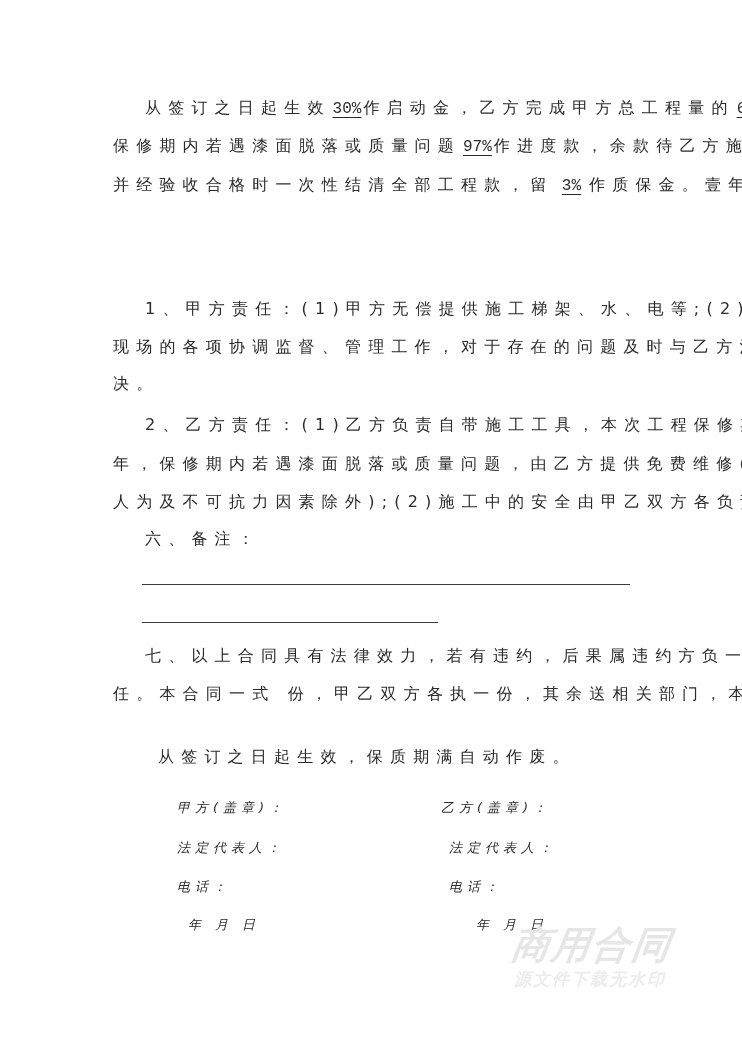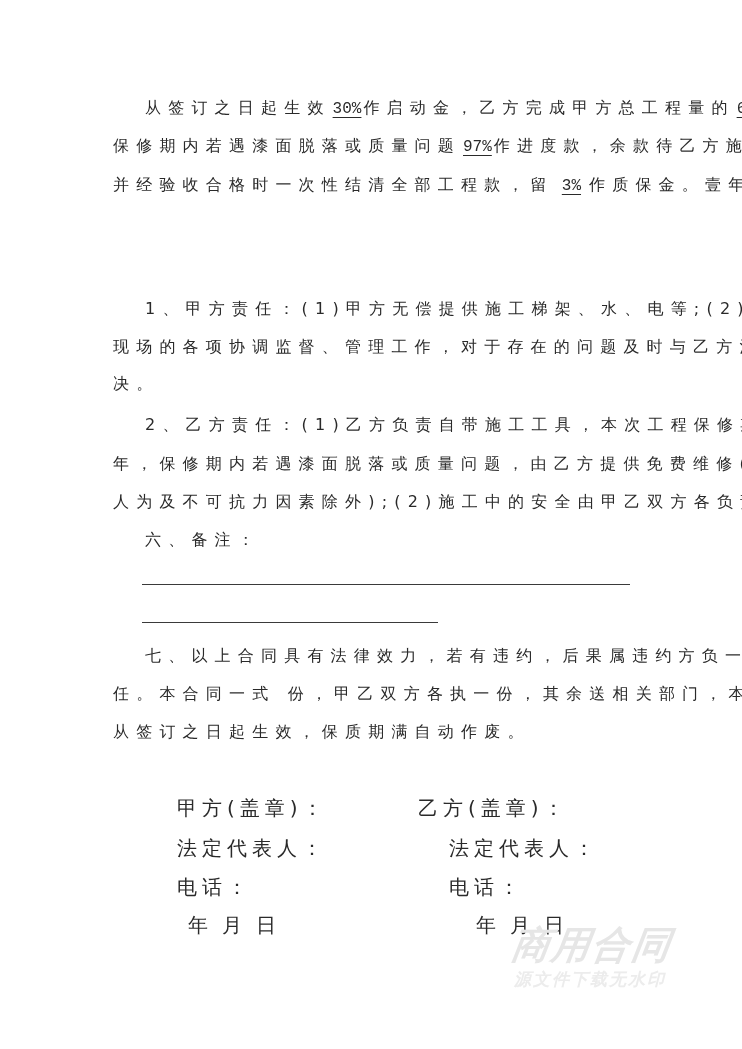--- a/index.html
+++ b/index.html
@@ -11,21 +11,21 @@
     .page { position: absolute; left: 0; top: 0; width: 742px; height: 1049px; }
     .line {
       position: absolute; left: 113px; width: 520px;
       font-size: 16px; letter-spacing: 7.2px; white-space: nowrap;
       line-height: 22px;
     }
     .line.indent { left: 145px; }
     .u { text-decoration: underline; text-underline-offset: 4px; letter-spacing: 0; padding: 0 2px; font-family: Liberation Mono, monospace; }
     .u.wide { padding: 0 8px; }
     .rule { position: absolute; height: 0; border-top: 1.6px solid #3a3a3a; }
-    .sig { position: absolute; font-size: 20px; letter-spacing: 5px; white-space: nowrap; line-height: 22px; }
+    .sig { position: absolute; font-size: 13px; letter-spacing: 5px; white-space: nowrap; line-height: 22px; font-style: italic; }
     .sig.date { letter-spacing: 0; word-spacing: 0; }
     .sig.date span { display: inline-block; margin-right: 14px; }
     .wm1 {
       position: absolute; left: 512px; top: 920px;
       font-size: 38px; font-weight: bold; font-style: italic;
       color: #e6e6e6; letter-spacing: 2px; white-space: nowrap;
       transform: skewX(-8deg);
     }
     .wm2 {
       position: absolute; left: 514px; top: 968px;
@@ -49,36 +49,36 @@
   </div>
 
   <div class="line indent" style="top:298px;">1、甲方责任：(1)甲方无偿提供施工梯架、水、电等;(2)协助乙方</div>
   <div class="line" style="top:336px;">现场的各项协调监督、管理工作，对于存在的问题及时与乙方沟通解</div>
   <div class="line" style="top:373px;">决。</div>
 
   <div class="line indent" style="top:414px;">2、乙方责任：(1)乙方负责自带施工工具，本次工程保修期为壹</div>
   <div class="line" style="top:453px;">年，保修期内若遇漆面脱落或质量问题，由乙方提供免费维修(注：</div>
   <div class="line" style="top:491px;">人为及不可抗力因素除外);(2)施工中的安全由甲乙双方各负责 50%。</div>
 
-  <div class="line indent" style="top:529px;">六、备注：</div>
+  <div class="line indent" style="top:529px;font-family:Liberation Mono, monospace;">六、备注：</div>
   <div class="rule" style="left:142px; top:584px; width:488px;"></div>
   <div class="rule" style="left:142px; top:622px; width:296px;"></div>
 
   <div class="line indent" style="top:645px;">七、以上合同具有法律效力，若有违约，后果属违约方负一切责</div>
   <div class="line" style="top:683px;">任。本合同一式 份，甲乙双方各执一份，其余送相关部门，本合同</div>
-  <div class="line" style="top:721px;">从签订之日起生效，保质期满自动作废。</div>
+  <div class="line" style="top:746px;margin-left:45px;">从签订之日起生效，保质期满自动作废。</div>
 
   <div class="sig" style="left:177px; top:797px;">甲方(盖章)：</div>
   <div class="sig" style="left:177px; top:837px;">法定代表人：</div>
   <div class="sig" style="left:177px; top:876px;">电话：</div>
   <div class="sig date" style="left:188px; top:914px;">
     <span>年</span><span>月</span><span>日</span>
   </div>
 
-  <div class="sig" style="left:418px; top:797px;">乙方(盖章)：</div>
+  <div class="sig" style="left:441px; top:797px;">乙方(盖章)：</div>
   <div class="sig" style="left:449px; top:837px;">法定代表人：</div>
   <div class="sig" style="left:449px; top:876px;">电话：</div>
   <div class="sig date" style="left:476px; top:914px;">
     <span>年</span><span>月</span><span>日</span>
   </div>
 
   <div class="wm1">商用合同</div>
   <div class="wm2">源文件下载无水印</div>
 </div>
 

